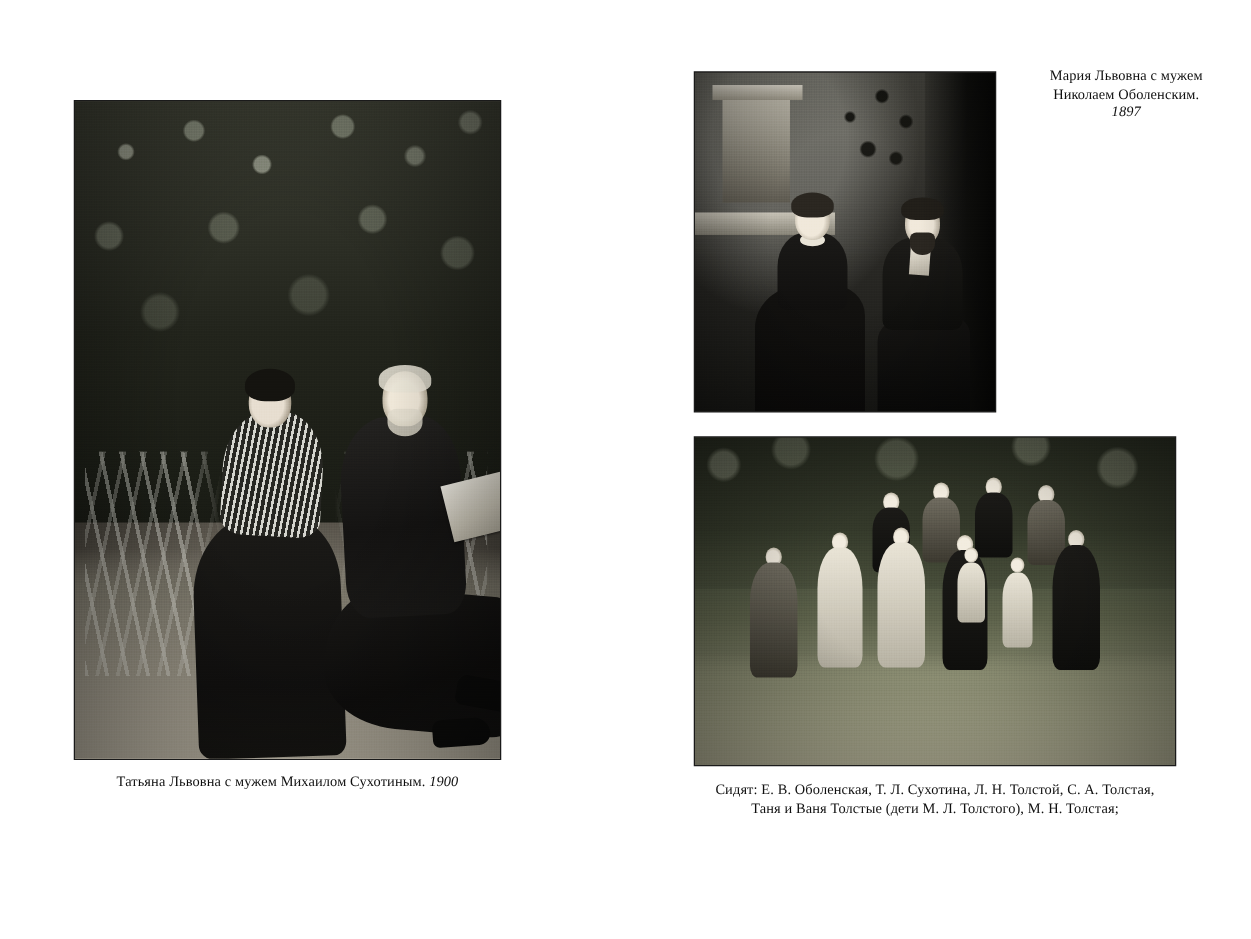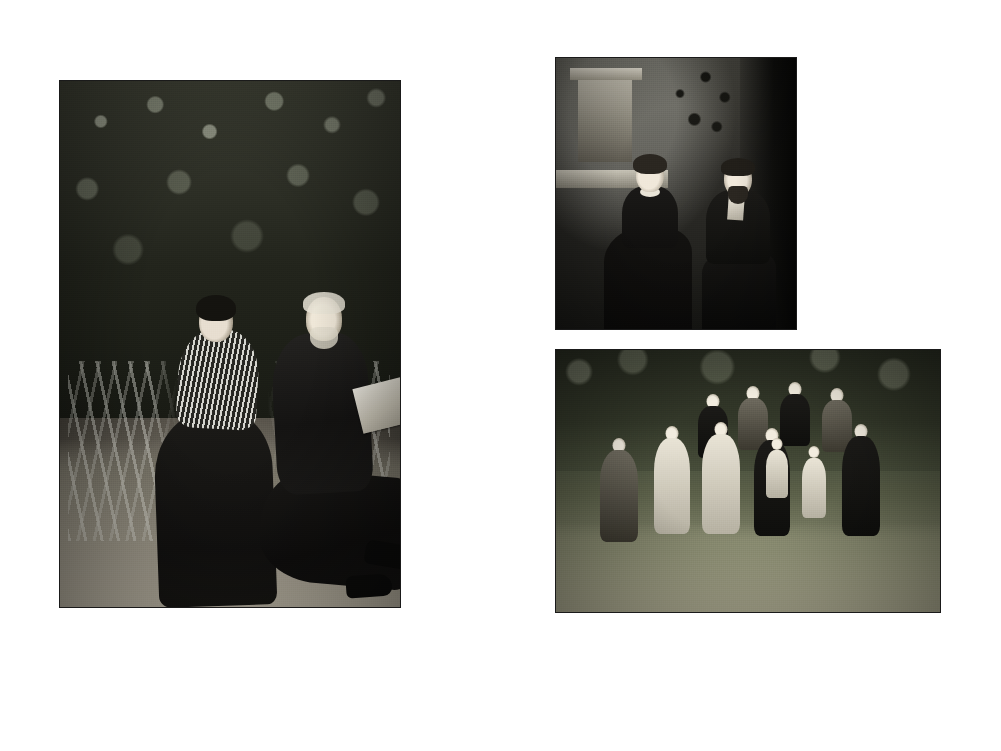--- a/index.html
+++ b/index.html
@@ -313,20 +313,24 @@
     <div class="f-man-torso"></div>
     <div class="f-man-head"></div>
     <div class="f-man-hair"></div>
     <div class="f-man-beard"></div>
     <div class="f-paper"></div>
 
     <div class="grain"></div>
     <div class="vig"></div>
   </div>
 
+  <div class="caption" id="caption-tatyana">
+    <span>Татьяна Львовна с мужем Михаилом Сухотиным.</span>
+    <span class="it">1900</span>
+  </div>
 
   <div class="photo" id="photo-maria">
     <div class="studio-bg"></div>
     <div class="curtain"></div>
     <div class="pedestal"></div>
     <div class="pedestal-top"></div>
     <div class="plant"></div>
     <div class="table"></div>
 
     <div class="w-skirt"></div>
@@ -339,20 +343,25 @@
     <div class="m-torso"></div>
     <div class="m-shirt"></div>
     <div class="m-head"></div>
     <div class="m-hair"></div>
     <div class="m-beard"></div>
 
     <div class="grain"></div>
     <div class="vig"></div>
   </div>
 
+  <div class="caption" id="caption-maria">
+    <div>Мария Львовна с мужем</div>
+    <div>Николаем Оболенским.</div>
+    <div class="it">1897</div>
+  </div>
 
   <div class="photo" id="photo-group">
     <div class="trees"></div>
     <div class="grass"></div>
 
     <div class="fig" style="left:140px; top:44px; width:34px; height:78px;">
         <div class="h"></div>
         <div class="b"></div>
       </div>
     <div class="fig mid" style="left:180px; top:36px; width:34px; height:86px;">
@@ -395,15 +404,17 @@
     <div class="fig" style="left:284px; top:74px; width:42px; height:116px;">
         <div class="h"></div>
         <div class="b" style="width:38px;height:100px;"></div>
       </div>
 
     <div class="grain"></div>
     <div class="vig"></div>
   </div>
 
   <div class="caption" id="caption-group">
+    <div>Сидят: Е. В. Оболенская, Т. Л. Сухотина, Л. Н. Толстой, С. А. Толстая,</div>
+    <div>Таня и Ваня Толстые (дети М. Л. Толстого), М. Н. Толстая;</div>
   </div>
 
 </div>
 
 </body></html>

